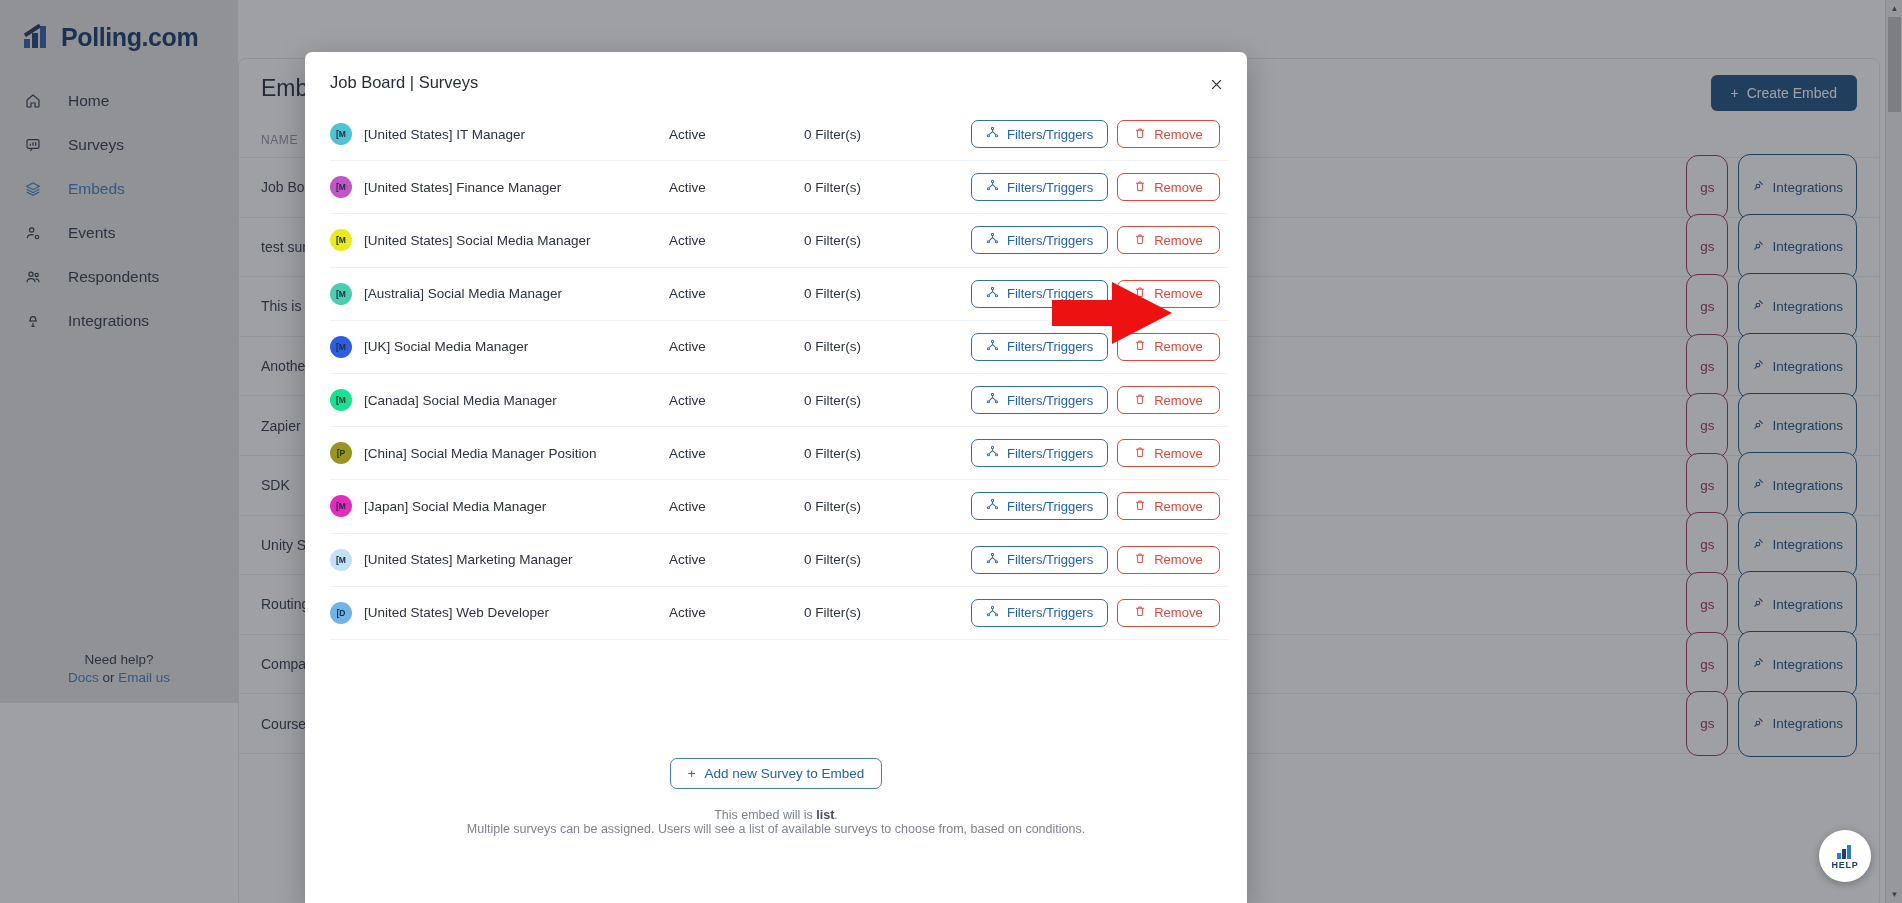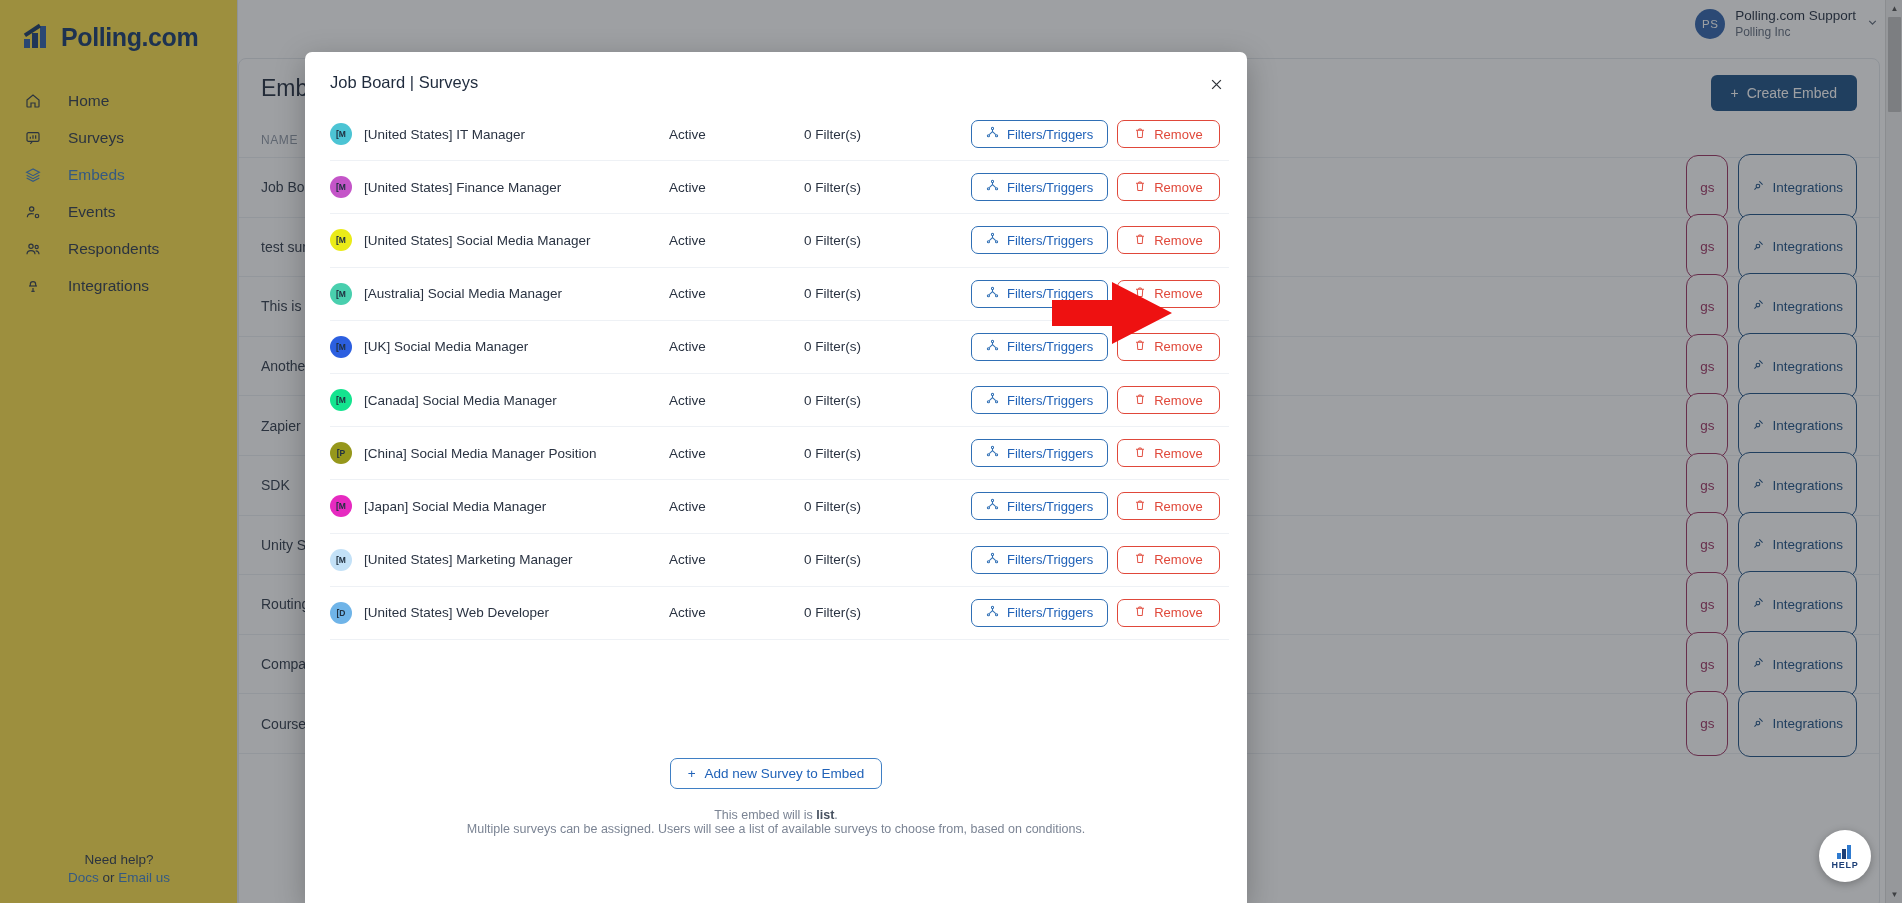--- a/index.html
+++ b/index.html
@@ -8,39 +8,39 @@
     font-family: "Liberation Sans", sans-serif;
     overflow: hidden;
     background: #ffffff;
   }
   #app { position: relative; width: 1902px; height: 903px; }
 
   
   .bg-layer { position: absolute; inset: 0; background: #ffffff; }
 
   .sidebar {
-    position: absolute; left: 0; top: 0; width: 238px; height: 903px;
-    background: #fde047; border-right: 1px solid #e4e7ec;
+    position: absolute; left: 0; top: 0; width: 238px; height: 703px;
+    background: #e5e5e5; border-right: 1px solid #e4e7ec;
   }
   .brand { display: flex; align-items: center; gap: 9px; padding: 16px 0 0 24px; height: 58px; }
   .brand-logo { width: 28px; height: 26px; position: relative; flex: none; }
   .brand-logo i { position: absolute; bottom: 2px; display: block; background: #1d3f77; }
   .brand-logo i:nth-child(1) { left: 0; width: 6px; height: 9px; background:#2c5ea8; }
   .brand-logo i:nth-child(2) { left: 8px; width: 6px; height: 15px; background:#1d3f77; }
   .brand-logo i:nth-child(3) { left: 16px; width: 6px; height: 22px; background:#2c5ea8; }
   .brand-logo i:nth-child(4) { left: 2px; bottom: 13px; width: 18px; height: 4px; background:#173763; transform: rotate(-33deg); transform-origin: left bottom;}
   .brand-text { font-size: 25px; font-weight: bold; color: #15386b; letter-spacing: -0.4px; }
 
   .nav { padding-top: 26px; }
   .nav-item {
     display: flex; align-items: center; gap: 27px;
     height: 33px; padding-left: 24px; margin-bottom: 0px;
     font-size: 15.5px; color: #2f3a4a; cursor: pointer;
   }
-  .nav-item + .nav-item { margin-top: 4px; }
+  .nav-item + .nav-item { margin-top: 11px; }
   .nav-item.active { color: #3f7fc4; }
   .nav-ico { width: 17px; height: 17px; display: inline-flex; align-items: center; justify-content: center; }
   .nav-ico svg { display: block; }
 
   .need-help {
     position: absolute; left: 0; bottom: 16px; width: 238px;
     text-align: center; font-size: 13.5px; color: #2f3a4a; line-height: 1.35;
   }
   .need-help a { color: #3f7fc4; text-decoration: none; }
 
@@ -256,32 +256,20 @@
       </div>
 
       <div class="need-help">
         <div>Need help?</div>
         <div>
           <a href="#">Docs</a><span> or </span><a href="#">Email us</a>
         </div>
       </div>
     </div>
 
-    <div class="topbar">
-      <div class="avatar-top">PS</div>
-      <div class="user-block">
-        <div class="user-name">Polling.com Support</div>
-        <div class="user-org">Polling Inc</div>
-      </div>
-      <span class="chev">
-        <svg width="13" height="13" viewBox="0 0 24 24" fill="none" stroke="#5a6575" stroke-width="2.2">
-            <path d="M6 9l6 6 6-6"></path>
-          </svg>
-      </span>
-    </div>
 
     <div class="content">
       <div class="content-card">
         <div class="page-title">Embeds</div>
         <button class="create-btn">
           <span>+</span>
           <span>Create Embed</span>
         </button>
 
         <div class="bg-table">

